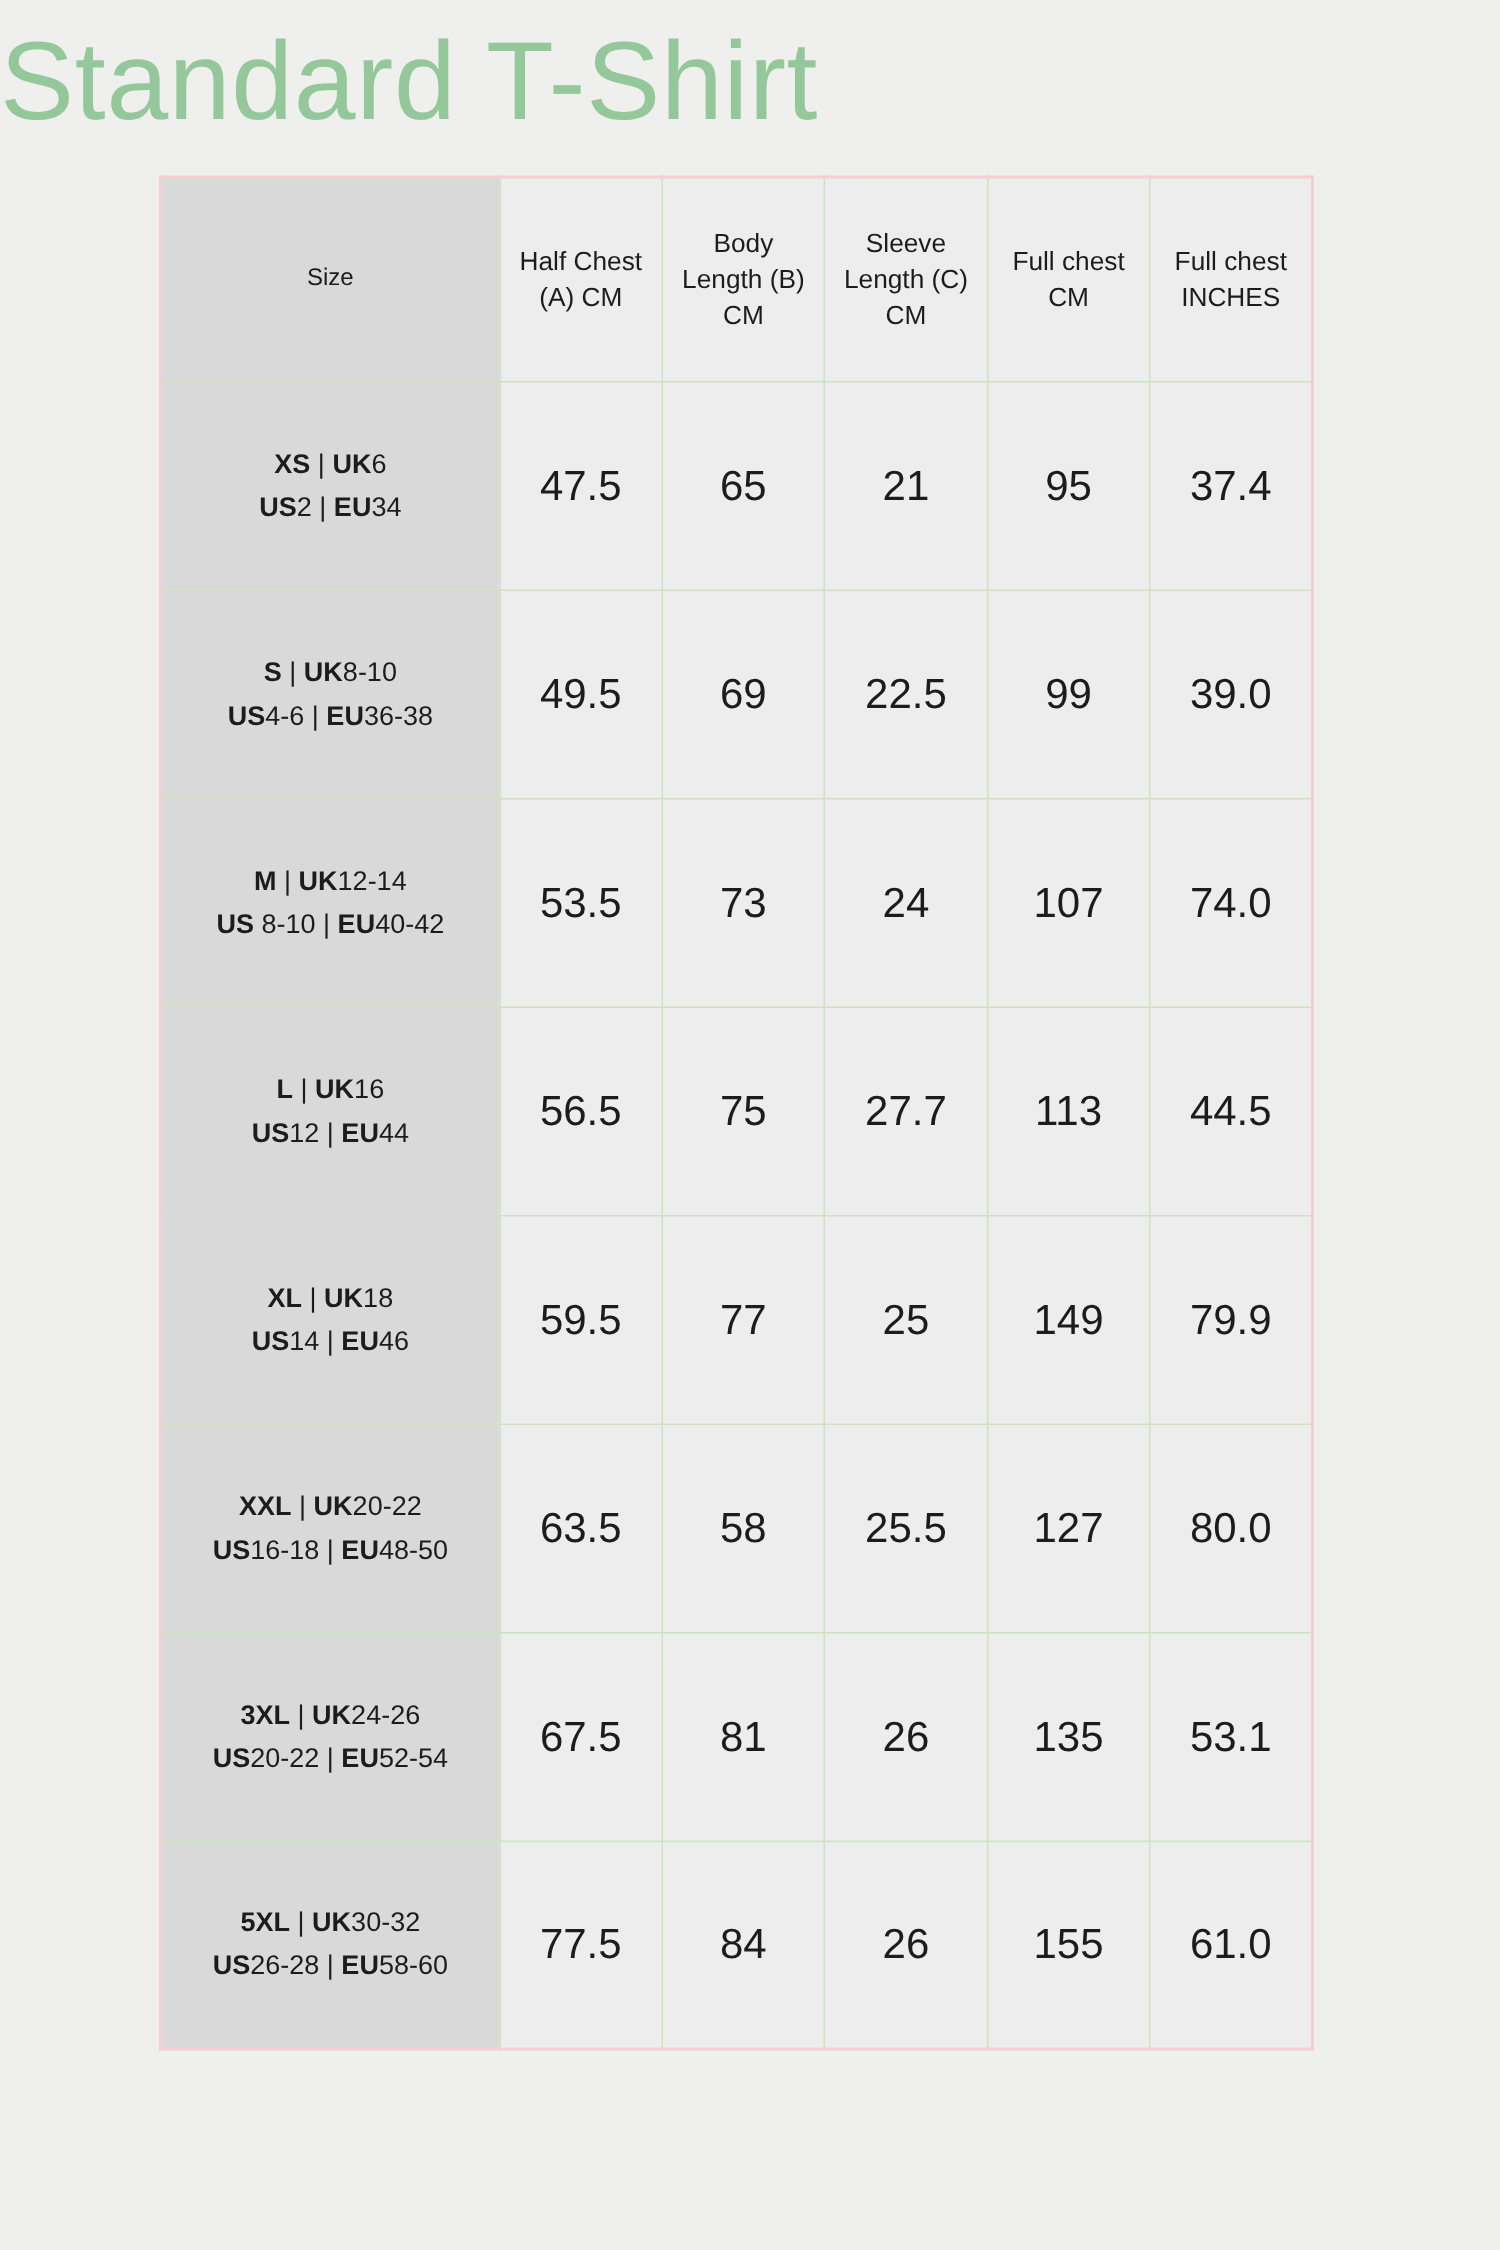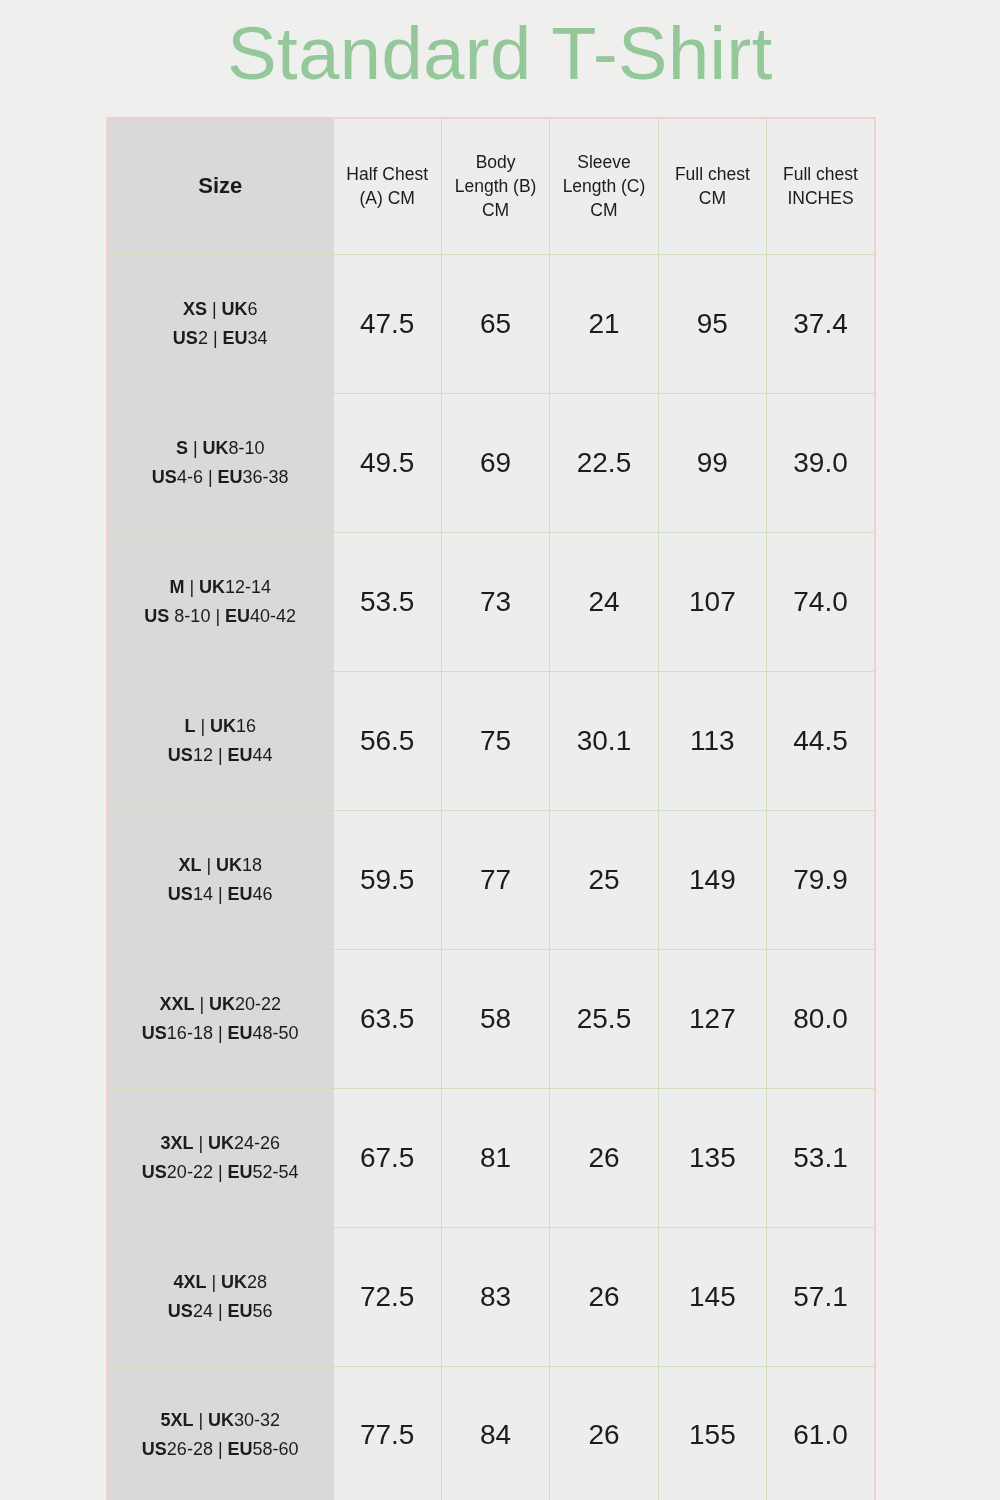--- a/index.html
+++ b/index.html
@@ -21,21 +21,20 @@
     height: 1500px;
     box-sizing: border-box;
   }
 
   
   .title {
     position: absolute;
     left: 0;
     top: 6px;
     width: 1000px;
-    text-align: center;
     font-size: 74px;
     line-height: 96px;
     font-weight: 400;
     color: #94c79a;
     letter-spacing: 0.5px;
     white-space: nowrap;
   }
 
   
   .chart-wrap {
@@ -76,22 +75,22 @@
   }
 
   
   table.size-table thead th {
     height: 136px;
     font-size: 17.5px;
     line-height: 24px;
     font-weight: 400;
   }
   table.size-table thead th.size-col {
-    font-size: 22px;
-    font-weight: 700;
+    font-size: 16px;
+    font-weight: 400;
   }
 
   
   table.size-table tbody td {
     height: 139px;
     font-size: 28px;
     font-weight: 400;
   }
   table.size-table tbody td.size-col {
     font-size: 18px;
@@ -189,21 +188,21 @@
             <td>107</td>
             <td>74.0</td>
           </tr>
           <tr>
             <td class="size-col">
               <span class="size-line"><b>L</b> | <b>UK</b>16</span>
               <span class="size-line"><b>US</b>12 | <b>EU</b>44</span>
             </td>
             <td>56.5</td>
             <td>75</td>
-            <td>30.1</td>
+            <td>27.7</td>
             <td>113</td>
             <td>44.5</td>
           </tr>
           <tr>
             <td class="size-col">
               <span class="size-line"><b>XL</b> | <b>UK</b>18</span>
               <span class="size-line"><b>US</b>14 | <b>EU</b>46</span>
             </td>
             <td>59.5</td>
             <td>77</td>
@@ -228,31 +227,20 @@
               <span class="size-line"><b>US</b>20-22 | <b>EU</b>52-54</span>
             </td>
             <td>67.5</td>
             <td>81</td>
             <td>26</td>
             <td>135</td>
             <td>53.1</td>
           </tr>
           <tr class="pink-top">
             <td class="size-col">
-              <span class="size-line"><b>4XL</b> | <b>UK</b>28</span>
-              <span class="size-line"><b>US</b>24 | <b>EU</b>56</span>
-            </td>
-            <td>72.5</td>
-            <td>83</td>
-            <td>26</td>
-            <td>145</td>
-            <td>57.1</td>
-          </tr>
-          <tr class="pink-top">
-            <td class="size-col">
               <span class="size-line"><b>5XL</b> | <b>UK</b>30-32</span>
               <span class="size-line"><b>US</b>26-28 | <b>EU</b>58-60</span>
             </td>
             <td>77.5</td>
             <td>84</td>
             <td>26</td>
             <td>155</td>
             <td>61.0</td>
           </tr>
         </tbody>

